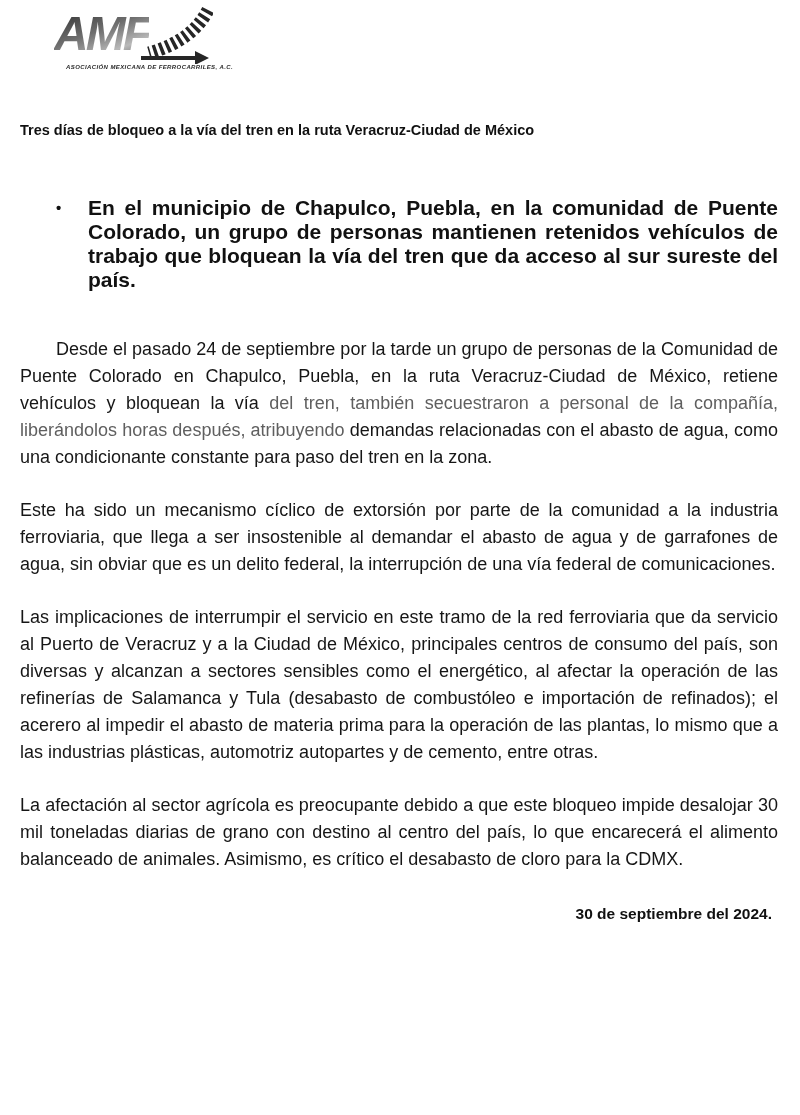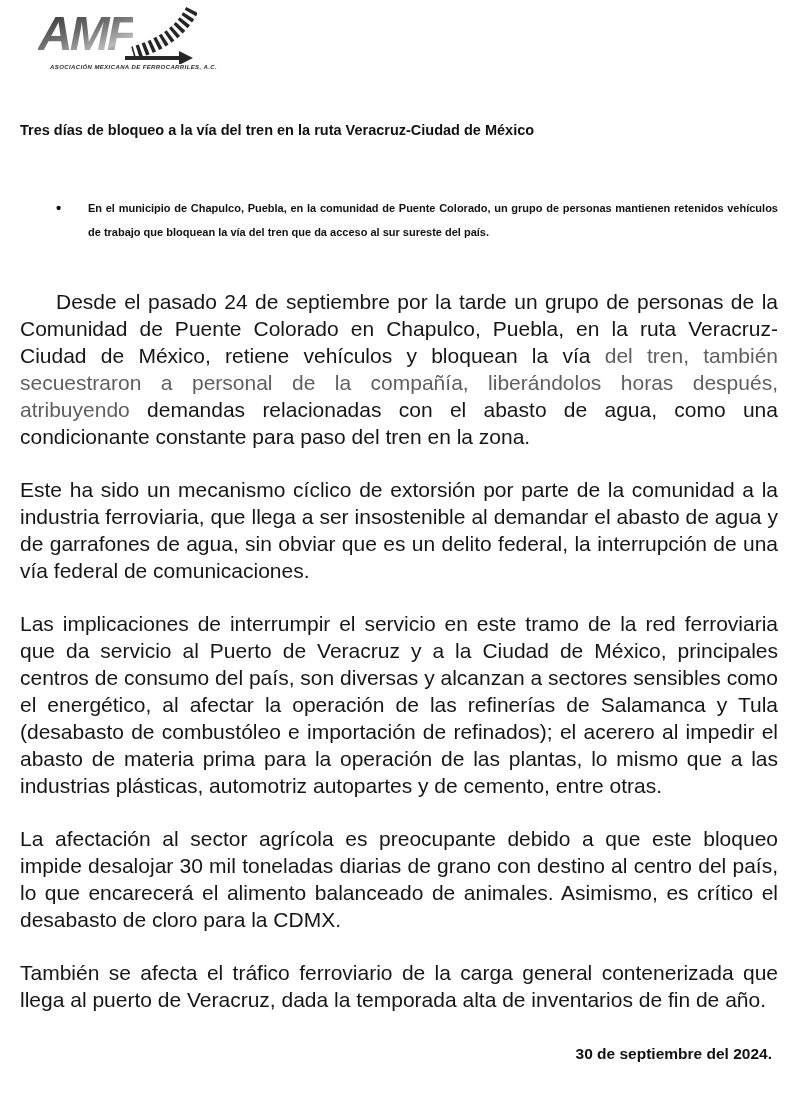--- a/index.html
+++ b/index.html
@@ -17,21 +17,21 @@
     overflow: hidden;
     box-sizing: border-box;
     padding: 10px 22px 0 20px;
   }
 
   
   .logo-block {
     position: relative;
     width: 200px;
     height: 66px;
-    margin-left: 18px;
+    margin-left: 34px;
   }
   .logo-row {
     display: flex;
     align-items: flex-start;
     height: 52px;
   }
   .logo-wordmark {
     font-family: "Liberation Sans", sans-serif;
     font-size: 48px;
     font-weight: 900;
@@ -78,33 +78,33 @@
   .bullet-marker {
     width: 32px;
     flex: 0 0 32px;
     font-size: 15px;
     font-weight: bold;
     line-height: 24px;
     color: #111111;
   }
   .bullet-text {
     flex: 1;
-    font-size: 11px;
+    font-size: 21px;
     font-weight: bold;
     line-height: 24px;
     text-align: justify;
     color: #111111;
   }
 
   
   .body-text {
     margin-top: 44px;
   }
   .body-text p {
-    font-size: 21px;
+    font-size: 18px;
     line-height: 27px;
     text-align: justify;
     margin: 0 0 26px 0;
     color: #161616;
   }
   .body-text p.indent-first {
     text-indent: 36px;
   }
   .faded-ink {
     color: #5f5f5f;
@@ -148,19 +148,18 @@
 
   <div class="body-text">
     <p class="indent-first"><span>Desde el pasado 24 de septiembre por la tarde un grupo de personas de la Comunidad de Puente Colorado en Chapulco, Puebla, en la ruta Veracruz-Ciudad de México, retiene vehículos y bloquean la vía </span><span class="faded-ink">del tren, también secuestraron a personal de la compañía, liberándolos horas después, atribuyendo </span><span>demandas relacionadas con el abasto de agua, como una condicionante constante para paso del tren en la zona.</span></p>
 
     <p>Este ha sido un mecanismo cíclico de extorsión por parte de la comunidad a la industria ferroviaria, que llega a ser insostenible al demandar el abasto de agua y de garrafones de agua, sin obviar que es un delito federal, la interrupción de una vía federal de comunicaciones.</p>
 
     <p>Las implicaciones de interrumpir el servicio en este tramo de la red ferroviaria que da servicio al Puerto de Veracruz y a la Ciudad de México, principales centros de consumo del país, son diversas y alcanzan a sectores sensibles como el energético, al afectar la operación de las refinerías de Salamanca y Tula (desabasto de combustóleo e importación de refinados); el acerero al impedir el abasto de materia prima para la operación de las plantas, lo mismo que a las industrias plásticas, automotriz autopartes y de cemento, entre otras.</p>
 
     <p>La afectación al sector agrícola es preocupante debido a que este bloqueo impide desalojar 30 mil toneladas diarias de grano con destino al centro del país, lo que encarecerá el alimento balanceado de animales. Asimismo, es crítico el desabasto de cloro para la CDMX.</p>
 
-    <p>También se afecta el tráfico ferroviario de la carga general contenerizada que llega al puerto de Veracruz, dada la temporada alta de inventarios de fin de año.</p>
 
   </div>
 
   <div class="doc-date">30 de septiembre del 2024.</div>
 
 </div>
 
 </body></html>

